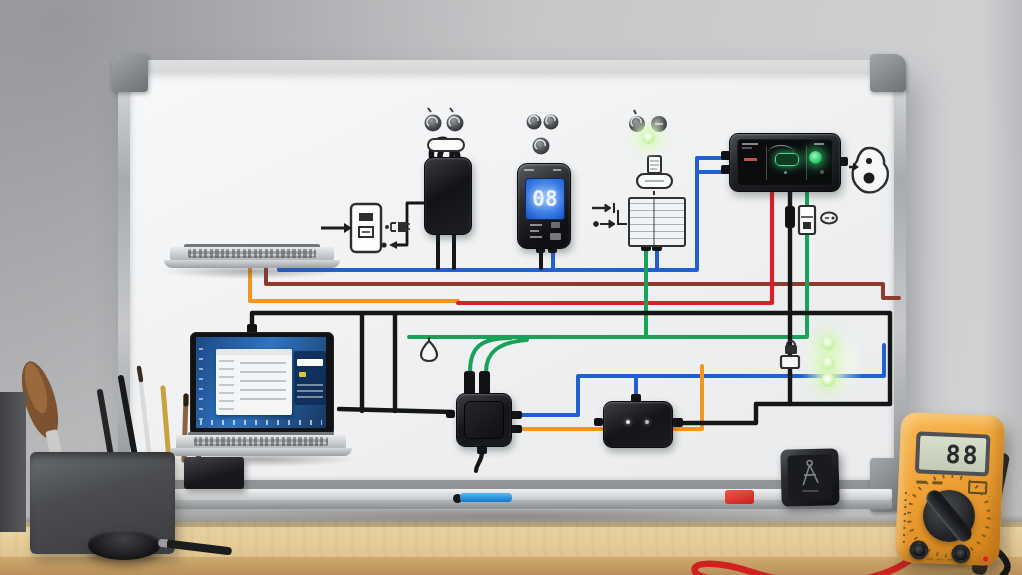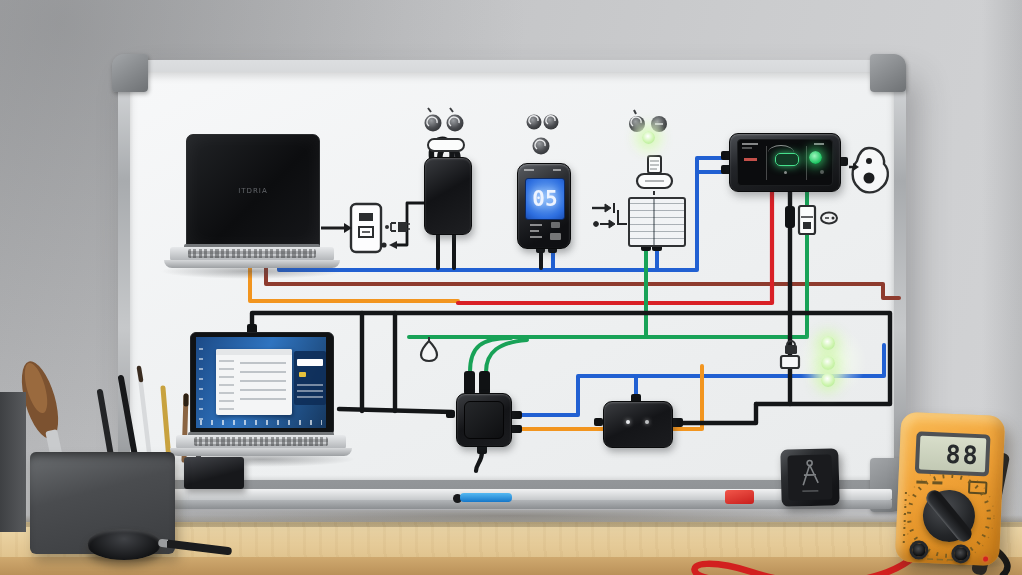--- a/index.html
+++ b/index.html
@@ -344,36 +344,33 @@
       <path d="M186,396 L186,404" stroke="#2c2013" stroke-width="5" stroke-linecap="round"></path>
       <path d="M206,404 L198,460" stroke="#4c4e51" stroke-width="5" stroke-linecap="round"></path>
     </g>
 
     <g fill="none" stroke-linecap="round">
       <path d="M916,555 C884,584 812,592 752,572 C714,560 688,562 696,573 C704,584 770,580 838,589" stroke="#d2201f" stroke-width="6.5"></path>
       <path d="M996,550 C1008,560 1011,568 1003,575" stroke="#141516" stroke-width="6.5"></path>
     </g>
   </svg>
 
-  <div class="abs lap1-screen">
-    <span class="lap1-text">ITDRIA</span>
-  </div>
   <div class="abs lap-hinge" style="left:184px;top:244px;width:136px;height:5px;"></div>
   <div class="abs lap-deck" style="left:170px;top:247px;width:164px;height:14px;"></div>
   <div class="abs lap-keys" style="left:188px;top:249px;width:128px;height:9px;"></div>
   <div class="abs lap-base" style="left:164px;top:260px;width:176px;height:8px;"></div>
   <div class="abs ledge-shadow" style="left:160px;top:268px;width:184px;height:11px;"></div>
 
   <div class="abs charger1"></div>
 
   <div class="abs phone"></div>
   <div class="abs mini-bar" style="left:524px;top:169px;width:10px;height:2px;"></div>
   <div class="abs mini-bar" style="left:553px;top:169px;width:8px;height:2px;"></div>
   <div class="abs phone-screen">
-    <span>05</span>
+    <span>08</span>
   </div>
   <div class="abs mini-bar" style="left:530px;top:224px;width:12px;height:2px;"></div>
   <div class="abs mini-bar" style="left:530px;top:230px;width:9px;height:2px;"></div>
   <div class="abs mini-bar" style="left:530px;top:236px;width:12px;height:2px;"></div>
   <div class="abs mini-bar" style="left:551px;top:222px;width:9px;height:6px;opacity:.75;border-radius:1px;"></div>
   <div class="abs mini-bar" style="left:550px;top:233px;width:11px;height:7px;opacity:.85;border-radius:1px;"></div>
 
   <div class="abs gridbox"></div>
 
   <div class="abs dash"></div>

